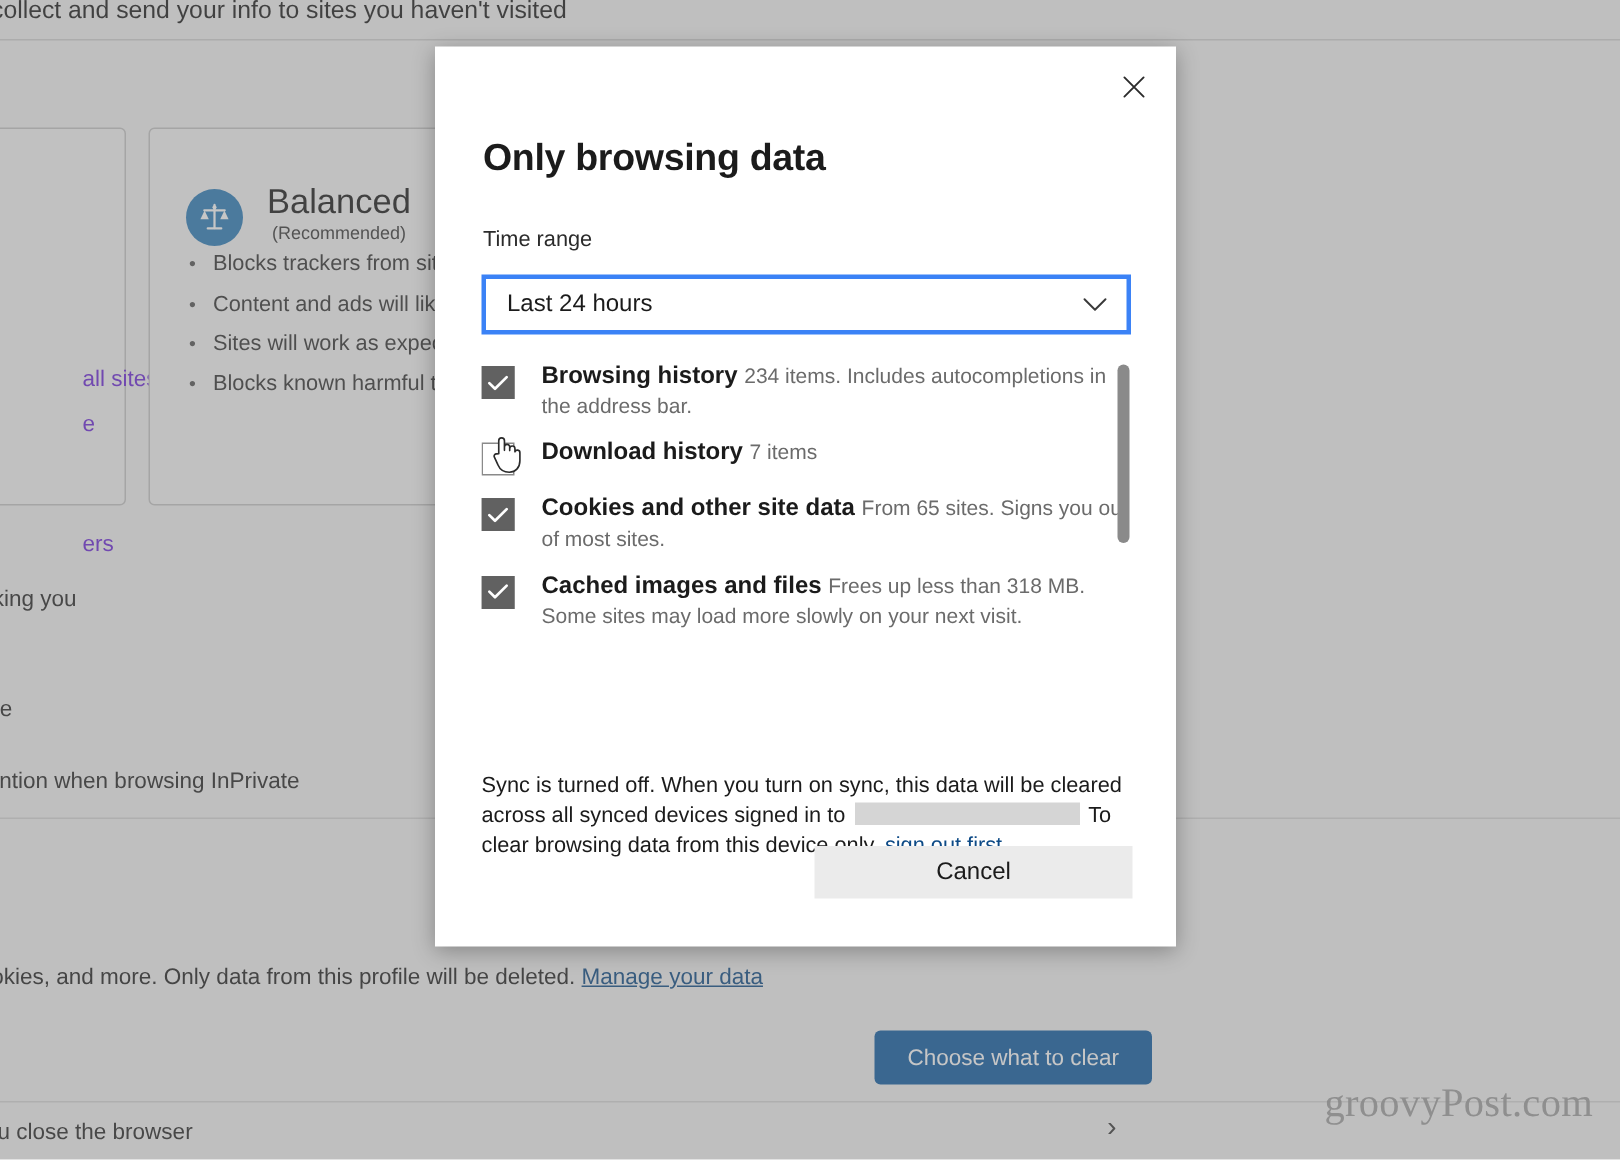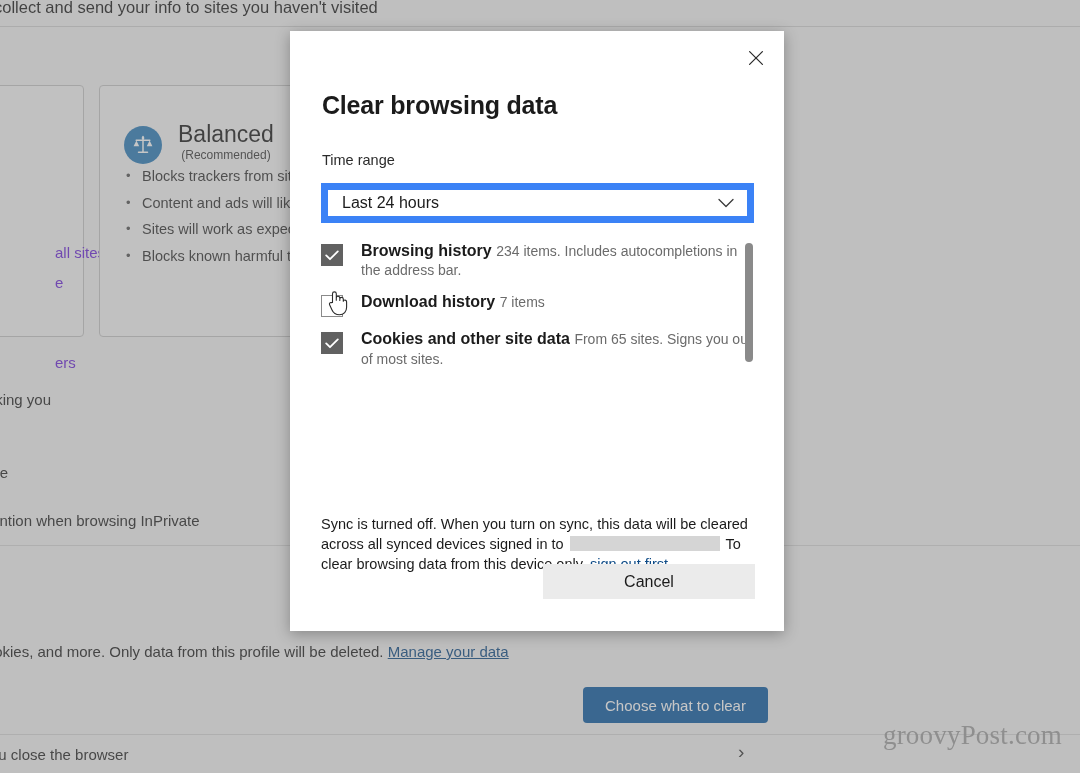--- a/index.html
+++ b/index.html
@@ -236,21 +236,21 @@
     font-size: 14.5px;
     color: #2b2b2b;
   }
   #time-range-select {
     position: absolute;
     left: 321px;
     top: 152px;
     width: 433px;
     height: 40px;
     box-sizing: border-box;
-    border: 7px solid #3b82f6;
+    border: 3px solid #3b82f6;
     background: #ffffff;
     display: flex;
     align-items: center;
     cursor: pointer;
     padding: 0 12px 0 14px;
     justify-content: space-between;
   }
   #dialog #time-range-select { left: 31px; }
   .sel-value {
     font-size: 16px;
@@ -470,21 +470,21 @@
   <div class="watermark">groovyPost.com</div>
 
   <div id="dialog">
 
     <button id="close-btn">
       <svg width="16" height="16" viewBox="0 0 16 16">
         <path d="M1.6 1.6 L14.4 14.4 M14.4 1.6 L1.6 14.4" stroke="#2b2b2b" stroke-width="1.25" stroke-linecap="round"></path>
       </svg>
     </button>
 
-    <div class="dlg-title">Clear browsing data</div>
+    <div class="dlg-title">Only browsing data</div>
 
     <div class="field-label">Time range</div>
 
     <div id="time-range-select">
       <span class="sel-value">Last 24 hours</span>
       <span class="sel-chevron">
         <svg width="18" height="12" viewBox="0 0 18 12">
           <path d="M2 2.5 L9 9.5 L16 2.5" stroke="#3a3a3a" stroke-width="1.3" fill="none" stroke-linecap="round" stroke-linejoin="round"></path>
         </svg>
       </span>
@@ -517,20 +517,31 @@
           <svg width="14" height="11" viewBox="0 0 14 11">
             <path d="M1.2 5.4 L5 9.2 L12.8 1.4" stroke="#ffffff" stroke-width="1.8" fill="none" stroke-linecap="round" stroke-linejoin="round"></path>
           </svg>
         </span>
         <span class="cb-text">
           <span class="cb-title">Cookies and other site data</span>
           <span class="cb-desc">From 65 sites. Signs you out of most sites.</span>
         </span>
       </div>
 
+      <div class="cb-item">
+        <span class="cb-box checked">
+          <svg width="14" height="11" viewBox="0 0 14 11">
+            <path d="M1.2 5.4 L5 9.2 L12.8 1.4" stroke="#ffffff" stroke-width="1.8" fill="none" stroke-linecap="round" stroke-linejoin="round"></path>
+          </svg>
+        </span>
+        <span class="cb-text">
+          <span class="cb-title">Cached images and files</span>
+          <span class="cb-desc">Frees up less than 318 MB. Some sites may load more slowly on your next visit.</span>
+        </span>
+      </div>
 
     </div>
 
     <div id="cb-scrollbar">
       <div id="cb-thumb"></div>
     </div>
 
     <div class="sync-note">
       <span>Sync is turned off. When you turn on sync, this data will be cleared across all synced devices signed in to</span>
       <span class="redacted"></span>

